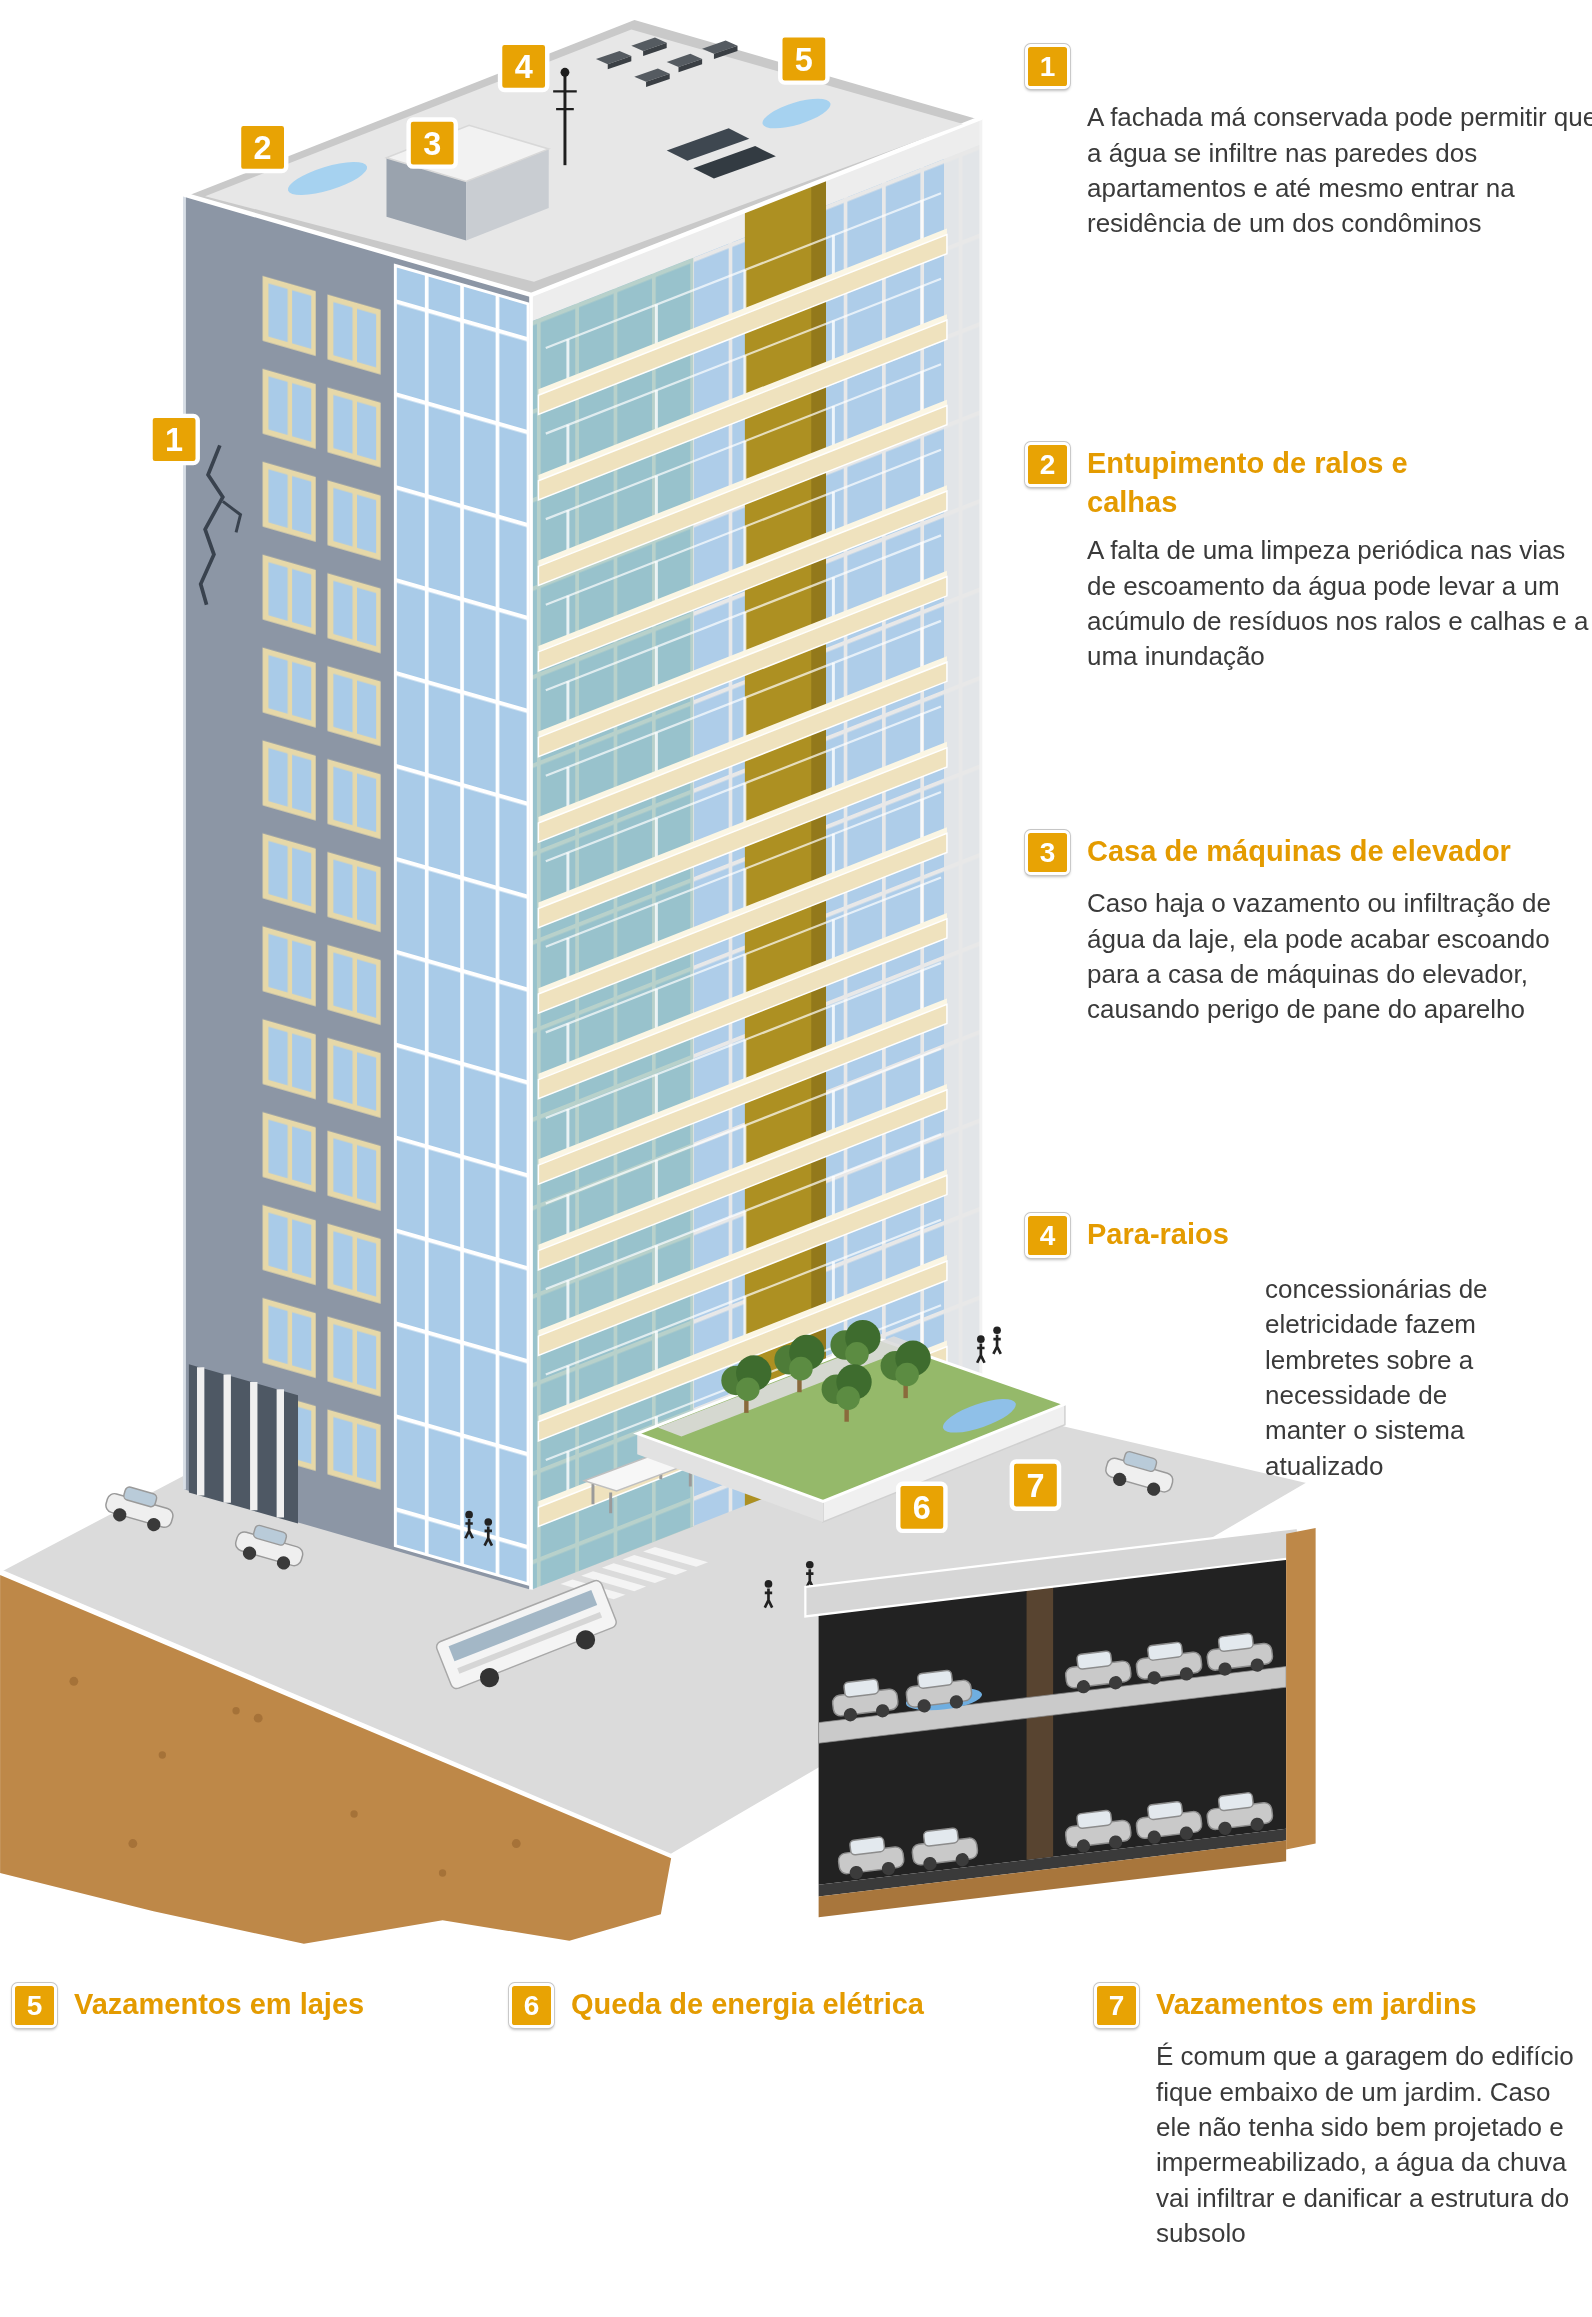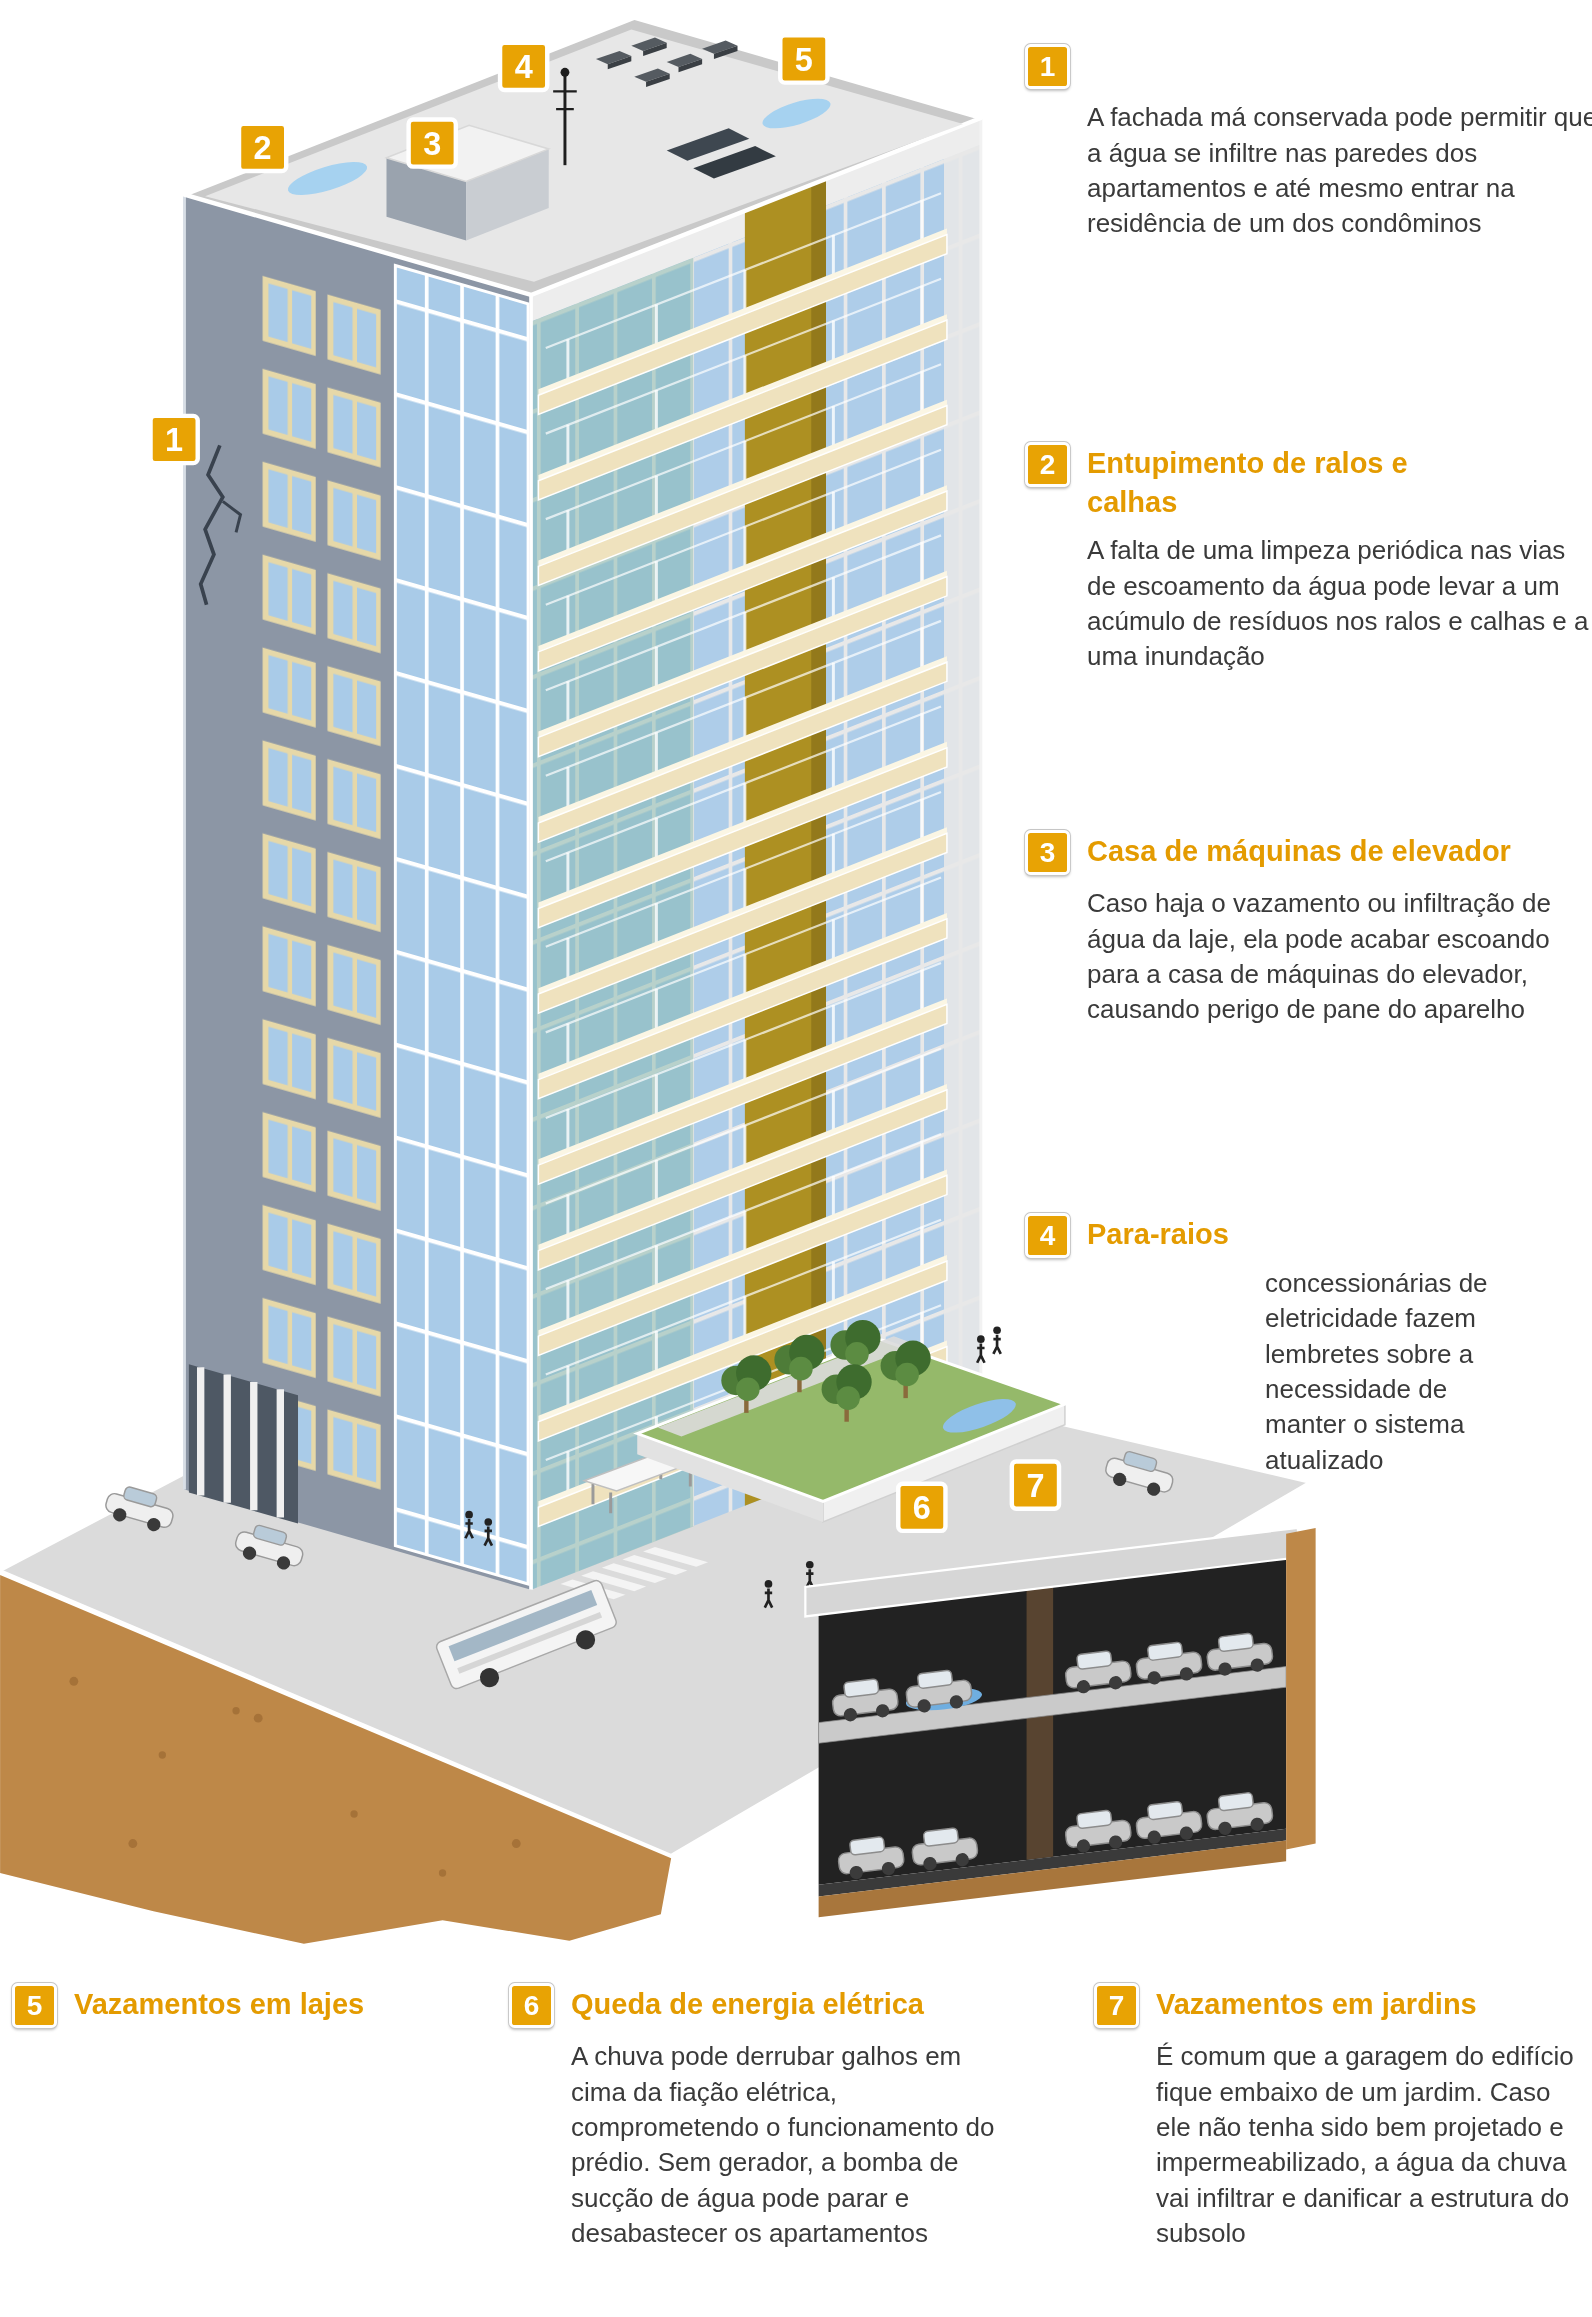--- a/index.html
+++ b/index.html
@@ -314,40 +314,39 @@
     <p class="body" style="width:487px">Caso haja o vazamento ou infiltração de água da laje, ela pode acabar escoando para a casa de máquinas do elevador, causando perigo de pane do aparelho</p>
   </section>
 
   <section class="callout" style="left:1025px; top:1213px; width:568px">
     <div class="callout-head">
       <span class="badge">
           <span>4</span>
         </span>
       <h2 class="title">Para-raios</h2>
     </div>
-    <div class="body" style="width:234px; margin-left:240px; margin-top:8px">concessionárias de eletricidade fazem lembretes sobre a necessidade de manter o sistema atualizado</div>
+    <div class="body" style="width:234px; margin-left:240px; margin-top:14px">concessionárias de eletricidade fazem lembretes sobre a necessidade de manter o sistema atualizado</div>
   </section>
 
   <section class="callout" style="left:12px; top:1983px; width:468px">
     <div class="callout-head">
       <span class="badge">
           <span>5</span>
         </span>
       <h2 class="title">Vazamentos em lajes</h2>
     </div>
   </section>
 
   <section class="callout" style="left:509px; top:1983px; width:487px">
     <div class="callout-head">
       <span class="badge">
           <span>6</span>
         </span>
       <h2 class="title">Queda de energia elétrica</h2>
     </div>
-    <p class="body" style="width:431px">A chuva pode derrubar galhos em cima da fiação elétrica, comprometendo o funcionamento do prédio. Sem gerador, a bomba de sucção de água pode parar e desabastecer os apartamentos</p>
   </section>
 
   <section class="callout" style="left:1094px; top:1983px; width:497px">
     <div class="callout-head">
       <span class="badge">
           <span>7</span>
         </span>
       <h2 class="title">Vazamentos em jardins</h2>
     </div>
     <p class="body" style="width:431px">É comum que a garagem do edifício fique embaixo de um jardim. Caso ele não tenha sido bem projetado e impermeabilizado, a água da chuva vai infiltrar e danificar a estrutura do subsolo</p>

